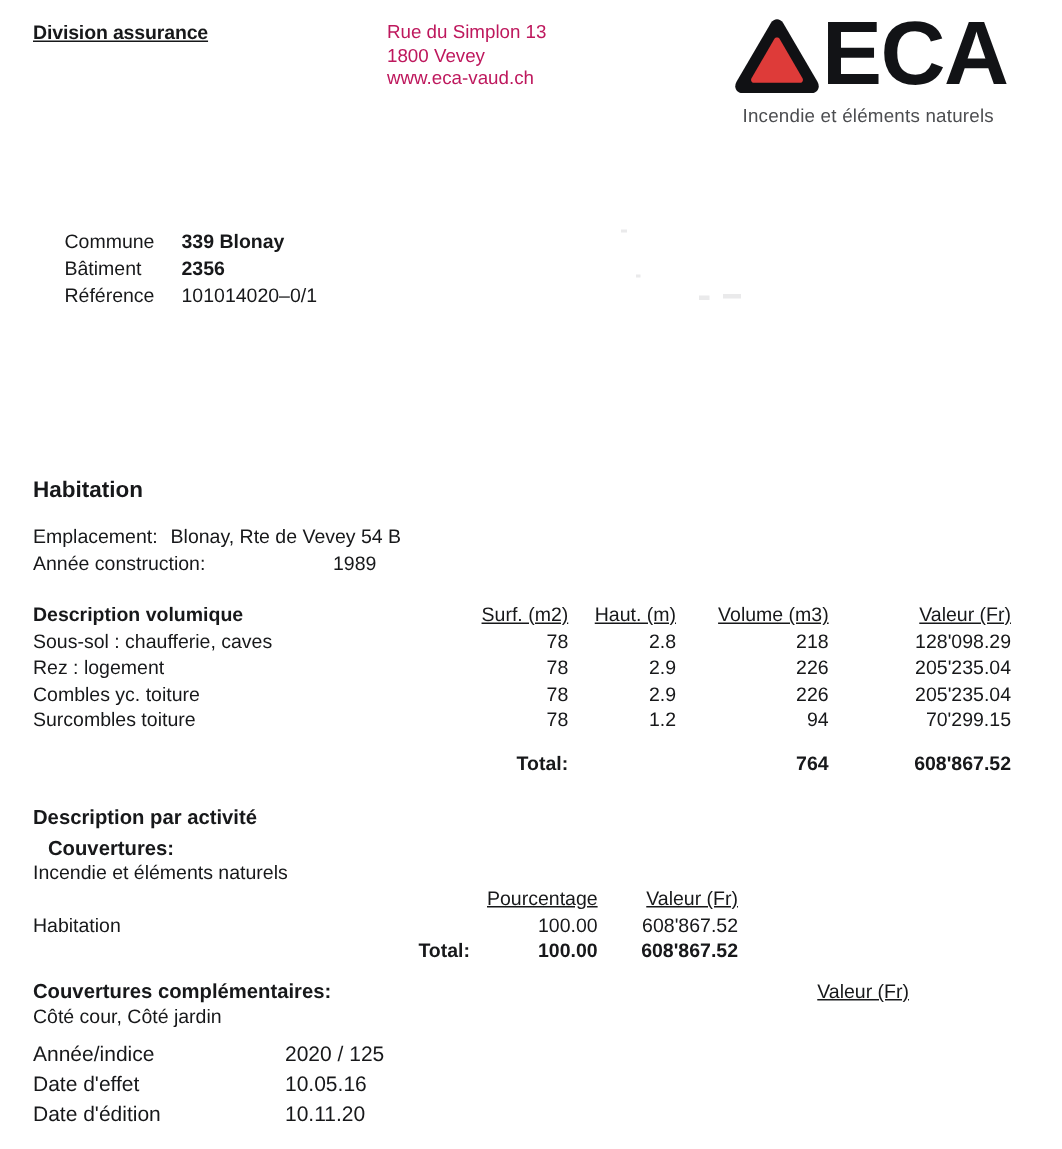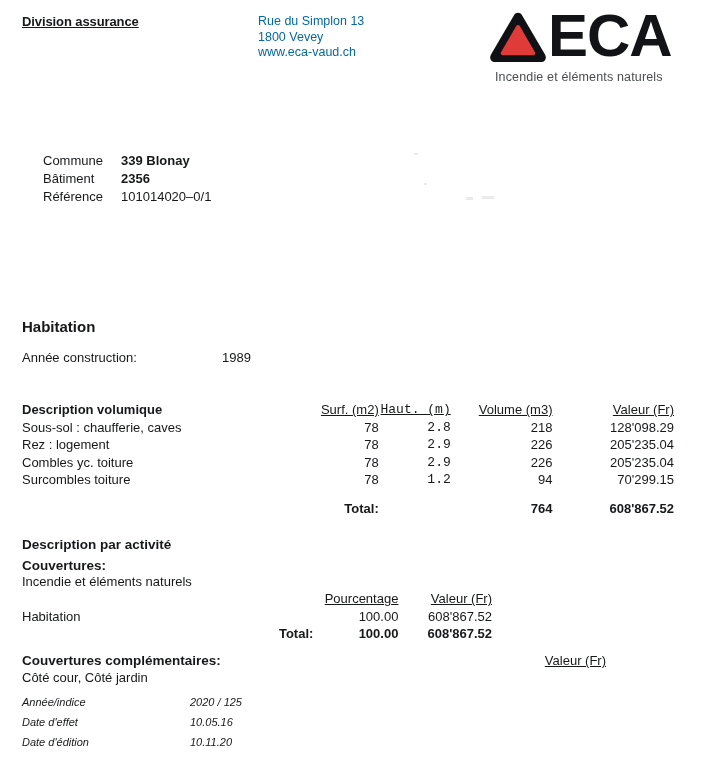--- a/index.html
+++ b/index.html
@@ -29,21 +29,21 @@
   
   #division-assurance {
     left: 22px; top: 14px;
     font-size: 13px; font-weight: bold;
     letter-spacing: -0.1px;
     text-decoration: underline;
   }
   #sender-address {
     left: 258px; top: 14px;
     font-size: 12.5px; line-height: 15.5px;
-    color: #0369a1;
+    color: #be185d;
   }
   #sender-address div { white-space: nowrap; }
 
   
   #eca-logo {
     left: 488px; top: 10px;
     width: 200px; height: 78px;
   }
   #eca-logo .logomark {
     position: absolute; left: 0; top: 2px;
@@ -100,35 +100,35 @@
     width: 652px;
     font-size: 13px;
   }
   #volumetric table { border-collapse: collapse; width: 652px; }
   #volumetric td, #volumetric th {
     padding: 0; font-weight: normal; text-align: left;
     height: 17.6px; vertical-align: top; font-size: 13px;
   }
   #volumetric .c-desc  { width: 290px; }
   #volumetric .c-surf  { width: 68px;  text-align: right; }
-  #volumetric .c-haut  { width: 70px;  text-align: right; font-family: Liberation Mono, monospace; }
+  #volumetric .c-haut  { width: 70px;  text-align: right; }
   #volumetric .c-vol   { width: 102px; text-align: right; }
   #volumetric .c-val   { width: 122px; text-align: right; }
   #volumetric thead th span { text-decoration: underline; }
   #volumetric thead th.c-desc span { text-decoration: none; font-weight: bold; }
   #volumetric tr.total td { font-weight: bold; padding-top: 11px; }
   #volumetric tr.total .c-haut { text-align: right; padding-right: 2px; }
 
   
   #activity-title {
     left: 22px; top: 537px;
     font-size: 13.5px; font-weight: bold;
   }
   #coverages-title {
-    left: 22px; top: 558px;
+    left: 32px; top: 558px;
     font-size: 13.5px; font-weight: bold;
   }
   #coverages-sub {
     left: 22px; top: 574px;
     font-size: 13px;
   }
   #coverage-table {
     left: 22px; top: 587px;
     width: 500px; font-size: 13px;
   }
@@ -162,21 +162,21 @@
   }
   #complementary-rowval {
     left: 450px; top: 670px;
     width: 156px; text-align: right;
     font-size: 13px;
   }
 
   
   #dates {
     left: 22px; top: 692px;
-    font-size: 11px; line-height: 20px; font-style: italic;
+    font-size: 14px; line-height: 20px;
   }
   #dates .line { position: relative; height: 20px; }
   #dates .dval { position: absolute; left: 168px; }
 </style>
 </head>
 <body>
 
 <div class="page">
 
   <div class="abs" id="division-assurance">Division assurance</div>
@@ -212,20 +212,24 @@
     </div>
     <div class="row">
       <span class="lbl">Référence</span><span class="val">101014020–0/1</span>
     </div>
   </div>
 
   <div class="abs" id="object-title">Habitation</div>
 
   <div class="abs" id="object-meta">
     <div class="line">
+      <span>Emplacement:</span>
+      <span style="margin-left:5px;">Blonay, Rte de Vevey 54 B</span>
+    </div>
+    <div class="line">
       <span>Année construction:</span>
       <span class="mval">1989</span>
     </div>
   </div>
 
   <div class="abs" id="volumetric">
     <table>
       <thead>
         <tr>
           <th class="c-desc"><span>Description volumique</span></th>

